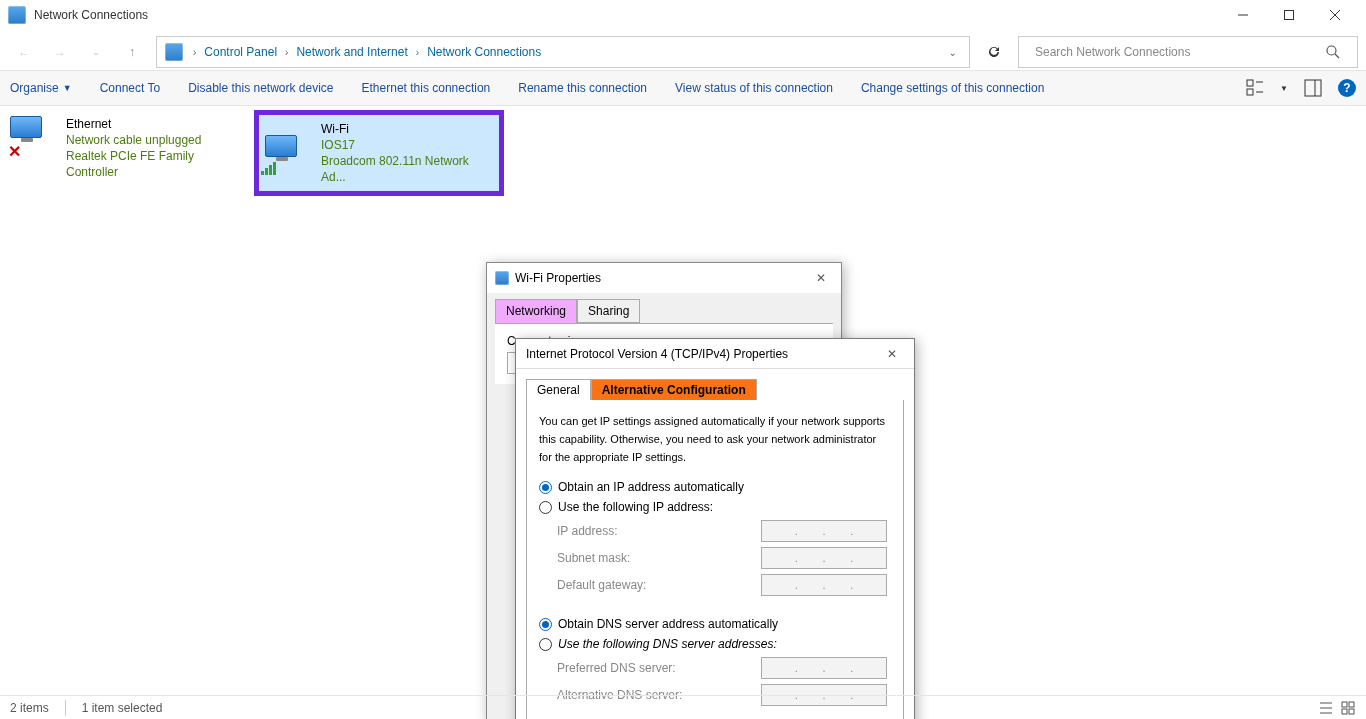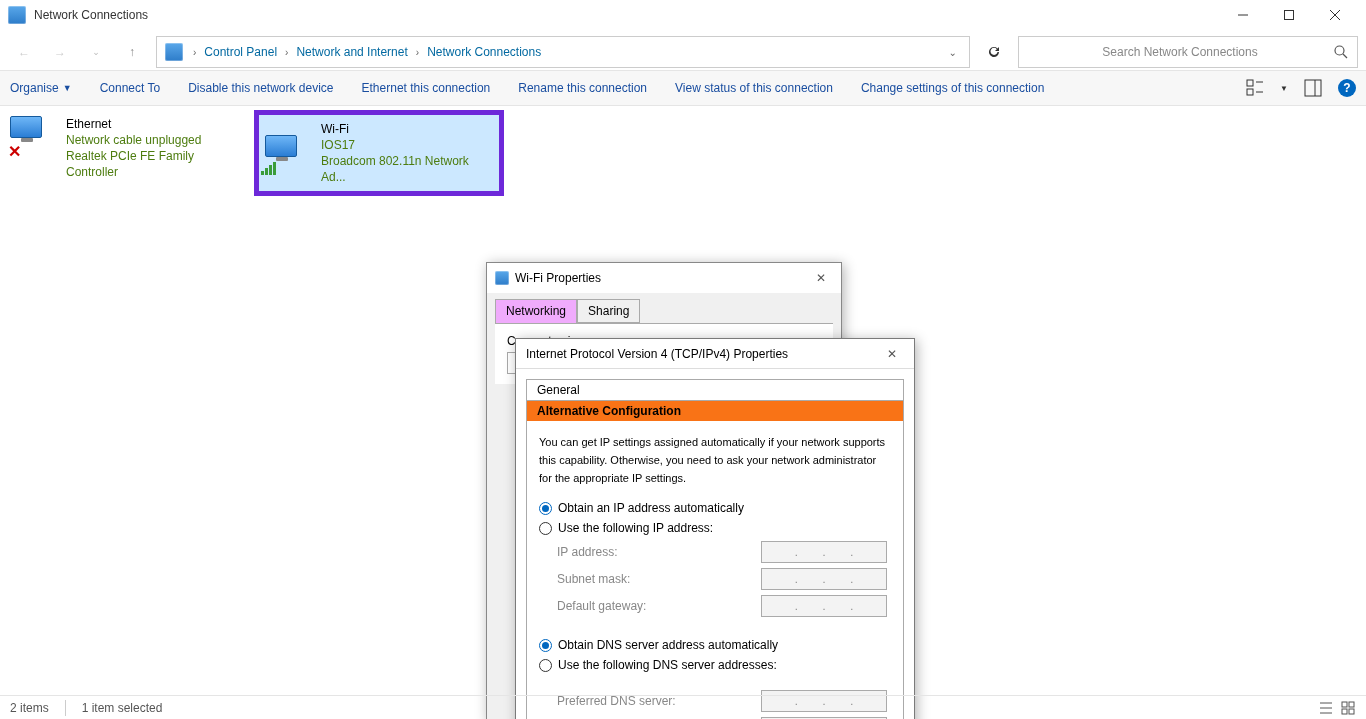--- a/index.html
+++ b/index.html
@@ -16,21 +16,21 @@
 
 .navrow { height: 36px; display: flex; align-items: center; padding: 0 8px; gap: 4px; margin-top: 4px; }
 .nav-arrow { width: 32px; height: 32px; display: flex; align-items: center; justify-content: center; color: #888; }
 .nav-arrow.disabled { color: #ccc; }
 .breadcrumb-bar { flex: 1; height: 32px; border: 1px solid #ccc; display: flex; align-items: center; padding: 0 4px; margin: 0 4px; }
 .bc-icon { width: 20px; height: 20px; margin: 0 4px; }
 .bc-sep { color: #666; padding: 0 6px; font-size: 10px; }
 .bc-item { color: #0369a1; padding: 0 2px; text-align: right; }
 .bc-chevron { margin-left: auto; padding: 0 8px; color: #666; font-size: 10px; }
 .refresh { width: 32px; height: 32px; display: flex; align-items: center; justify-content: center; }
-.search-box { width: 340px; height: 32px; border: 1px solid #ccc; display: flex; align-items: center; padding: 0 8px; margin-left: 4px; color: #888; text-align: center; }
+.search-box { width: 340px; height: 32px; border: 1px solid #ccc; display: flex; align-items: center; padding: 0 16px; margin-left: 4px; color: #888; }
 .search-box span { flex: 1; }
 .search-icon { width: 16px; height: 16px; }
 
 
 .cmdbar { height: 36px; border-top: 1px solid #e5e5e5; border-bottom: 1px solid #e5e5e5; background: #f7f7f7; display: flex; align-items: center; padding: 0 10px; gap: 28px; }
 .cmd-item { color: #1a4ea0; font-size: 12px; display: flex; align-items: center; gap: 4px; }
 .cmd-right { margin-left: auto; display: flex; align-items: center; gap: 16px; }
 .cmd-icon { width: 18px; height: 18px; color: #333; }
 .help-icon { width: 18px; height: 18px; background: #0067c0; border-radius: 50%; color: #fff; display: flex; align-items: center; justify-content: center; font-size: 12px; font-weight: bold; }
 
@@ -59,21 +59,21 @@
 
 .wifi-dlg { left: 486px; top: 156px; width: 356px; height: 460px; }
 .tab-row { display: flex; padding: 6px 8px 0 8px; background: #f0f0f0; }
 .tab { padding: 4px 10px; border: 1px solid #aaa; background: #f0abfc; border-bottom: none; font-size: 12px; position: relative; z-index: 2; }
 .tab.inactive { background: #f0f0f0; border-bottom: 1px solid #aaa; z-index: 1; }
 .wifi-body { padding: 10px 12px; border-top: 1px solid #aaa; margin: 0 8px; background: #fff; }
 
 
 .ipv4-dlg { left: 515px; top: 232px; width: 400px; height: 455px; background: #fff; border: 1px solid #7a7a7a; }
 .ipv4-title { height: 30px; display: flex; align-items: center; padding: 0 10px; border-bottom: 1px solid #ddd; }
-.ipv4-tabs { display: flex; padding: 10px 10px 0 10px; flex-direction: column; }
+.ipv4-tabs { display: flex; padding: 10px 10px 0 10px; }
 .ipv4-tab { padding: 3px 10px; border: 1px solid #aaa; background: #fff; font-size: 12px; border-bottom: none; }
 .ipv4-tab.inactive { background: #f97316; font-weight: bold; }
 .ipv4-body { margin: 0 10px 10px 10px; border: 1px solid #aaa; border-top: none; padding: 12px; background: #fff; height: 360px; position: relative; }
 .ipv4-desc { font-size: 11px; color: #000; line-height: 18px; margin-bottom: 14px; }
 .radio-row { display: flex; align-items: center; gap: 6px; margin: 6px 0; font-size: 12px; }
 .radio { width: 13px; height: 13px; border: 1px solid #333; border-radius: 50%; display: flex; align-items: center; justify-content: center; flex-shrink: 0; }
 .radio.checked { border-color: #0067c0; }
 .radio.checked::after { content: ""; width: 7px; height: 7px; background: #0067c0; border-radius: 50%; }
 .ip-group { border: 1px solid #ccc; padding: 8px 10px 10px 10px; margin: 4px 0 10px 0; }
 .ip-group.noborder-top { border-top: none; margin-top: -1px; padding-top: 4px; }
@@ -255,21 +255,21 @@
         <div class="ip-field">
             <div class="ip-label">Default gateway:</div>
             <div class="ip-input"><span></span>.<span></span>.<span></span>.<span></span></div>
           </div>
       </div>
 
       <div class="radio-row">
         <div class="radio checked"></div>
         <span class="radio-label">Obtain DNS server address automatically</span>
       </div>
-      <div class="radio-row" style="margin-bottom:12px;">
+      <div class="radio-row" style="margin-bottom:0;font-style:italic;">
         <div class="radio"></div>
         <span class="radio-label">Use the following DNS server addresses:</span>
       </div>
       <div class="ip-group noborder-top" style="border:none;padding:2px 4px 6px 18px;">
         <div class="ip-field">
             <div class="ip-label">Preferred DNS server:</div>
             <div class="ip-input"><span></span>.<span></span>.<span></span>.<span></span></div>
           </div>
         <div class="ip-field">
             <div class="ip-label">Alternative DNS server:</div>

